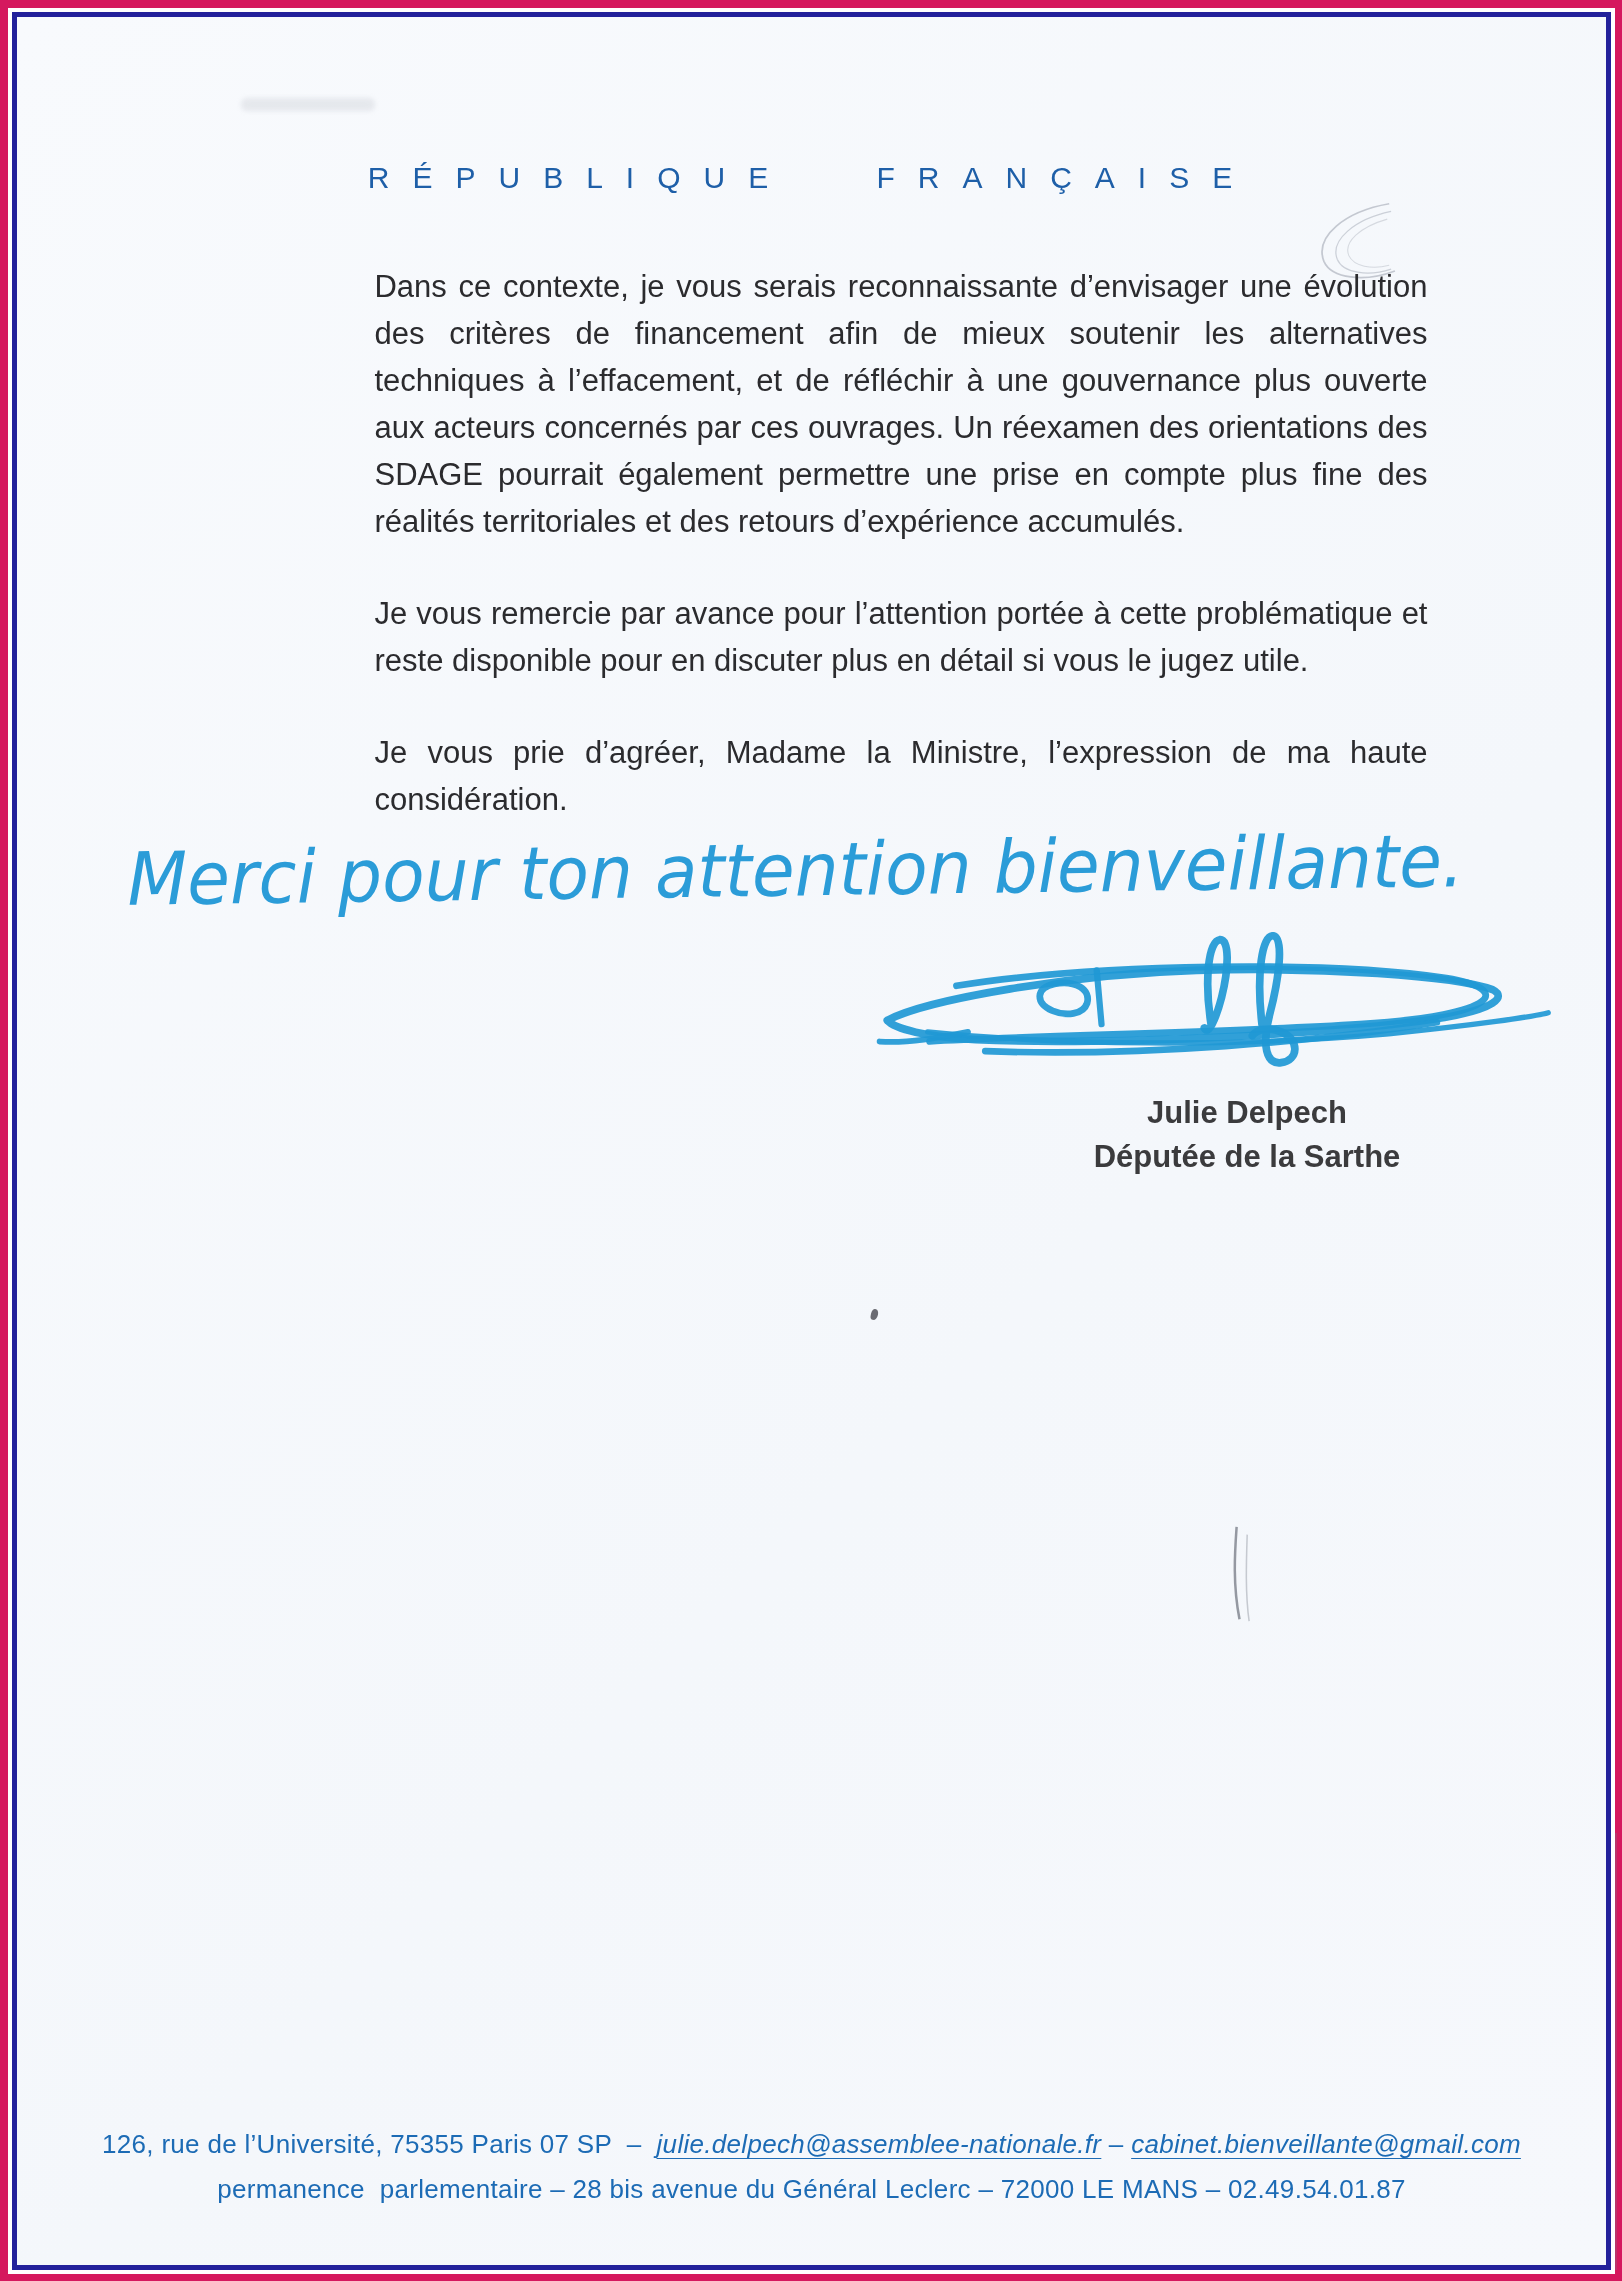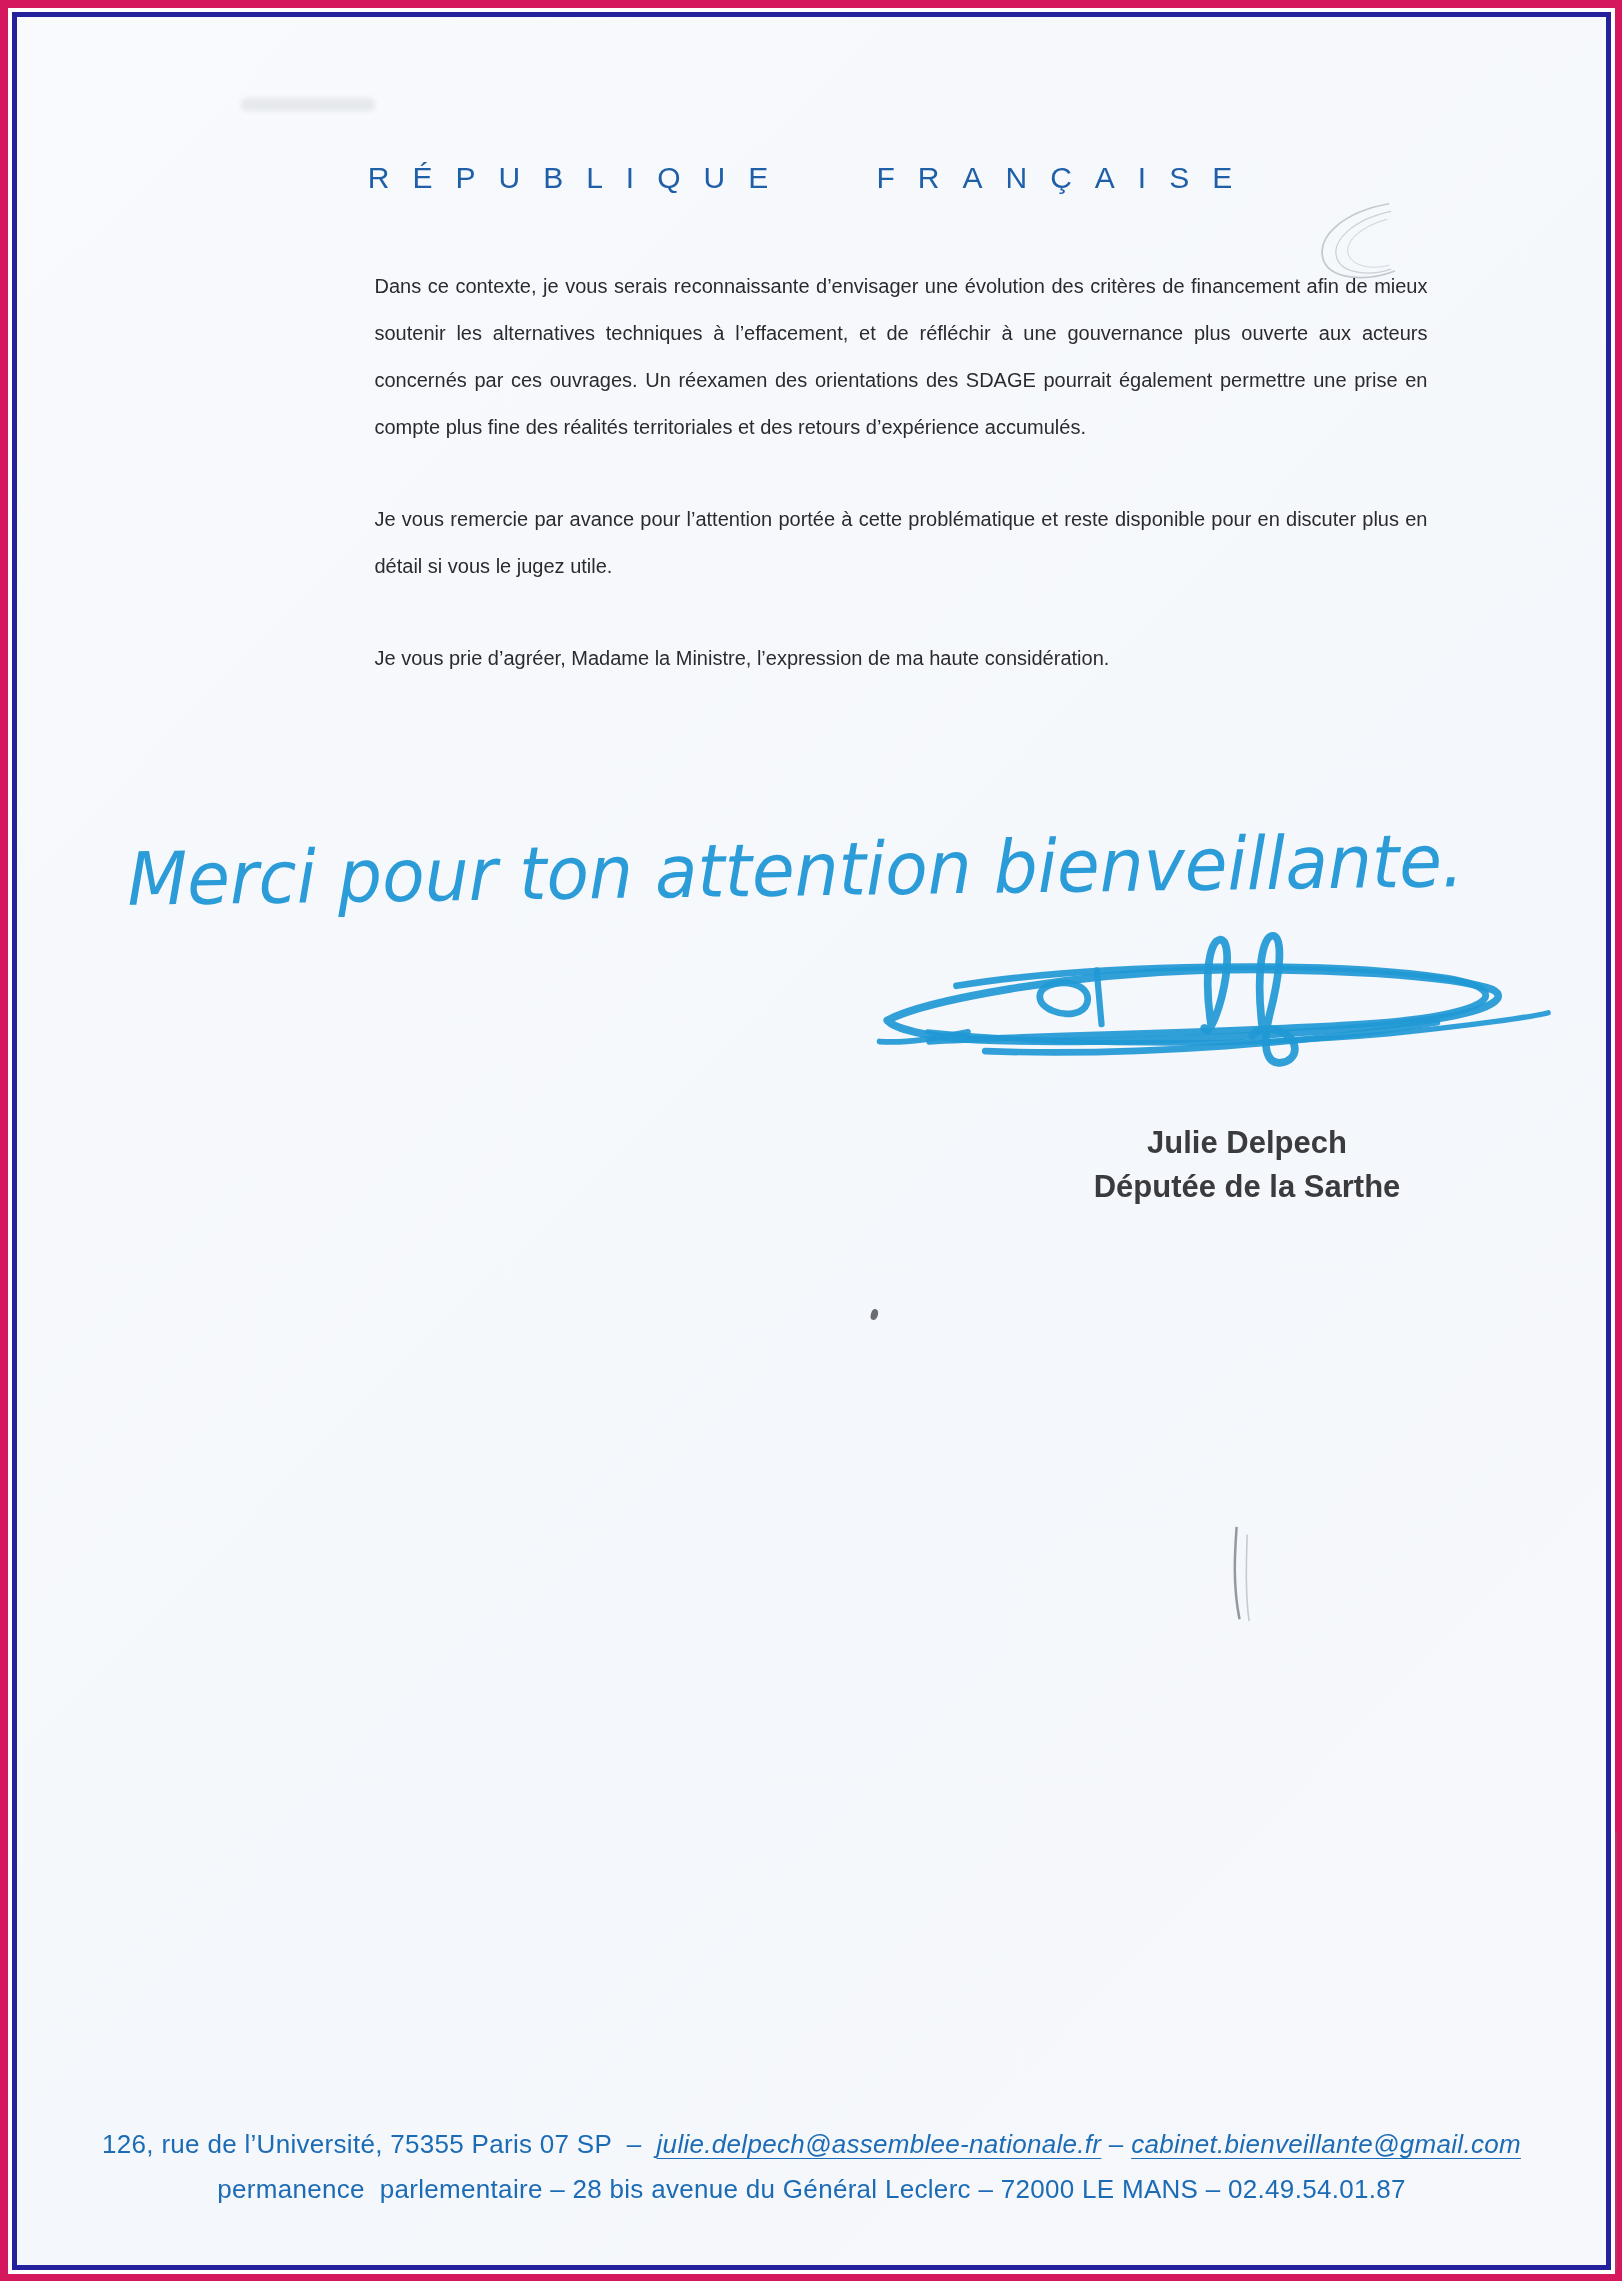--- a/index.html
+++ b/index.html
@@ -29,21 +29,21 @@
     color:#1e5fa8;
     font-size:30px; font-weight:400;
     letter-spacing:23px; word-spacing:54px;
     white-space:nowrap;
   }
 
   
   .letter-body {
     position:absolute; left:357px; top:246px; width:1053px;
     color:#2b2b2e;
-    font-size:20px; line-height:47px;
+    font-size:31px; line-height:47px;
     text-align:justify;
   }
   .letter-body p { margin:0 0 45px 0; }
   .letter-body p:last-child { margin-bottom:16px; }
 
   
   .hand-note-wrap {
     position:absolute; left:101px; top:786px; width:1359px; height:130px;
     transform:rotate(-0.8deg);
   }
@@ -60,21 +60,21 @@
     position:absolute; left:853px; top:911px; width:684px; height:154px;
   }
   .signature-wrap svg { width:100%; height:100%; }
   .signature-wrap path {
     fill:none; stroke:#1f98d5; stroke-linecap:round; opacity:0.92;
   }
 
   .signer-block {
     position:absolute; left:951px; top:1074px; width:557px;
     text-align:center; color:#3b3b3d;
-    font-weight:bold; font-size:31px; line-height:44px;margin-top:30px;
+    font-weight:bold; font-size:31px; line-height:44px;
   }
 
   
   .footer {
     position:absolute; left:0; width:100%;
     text-align:center; color:#1c6bb5;
     font-size:26px; letter-spacing:0.3px;
   }
   .footer-line1 { top:2112px; }
   .footer-line2 { top:2157px; }

